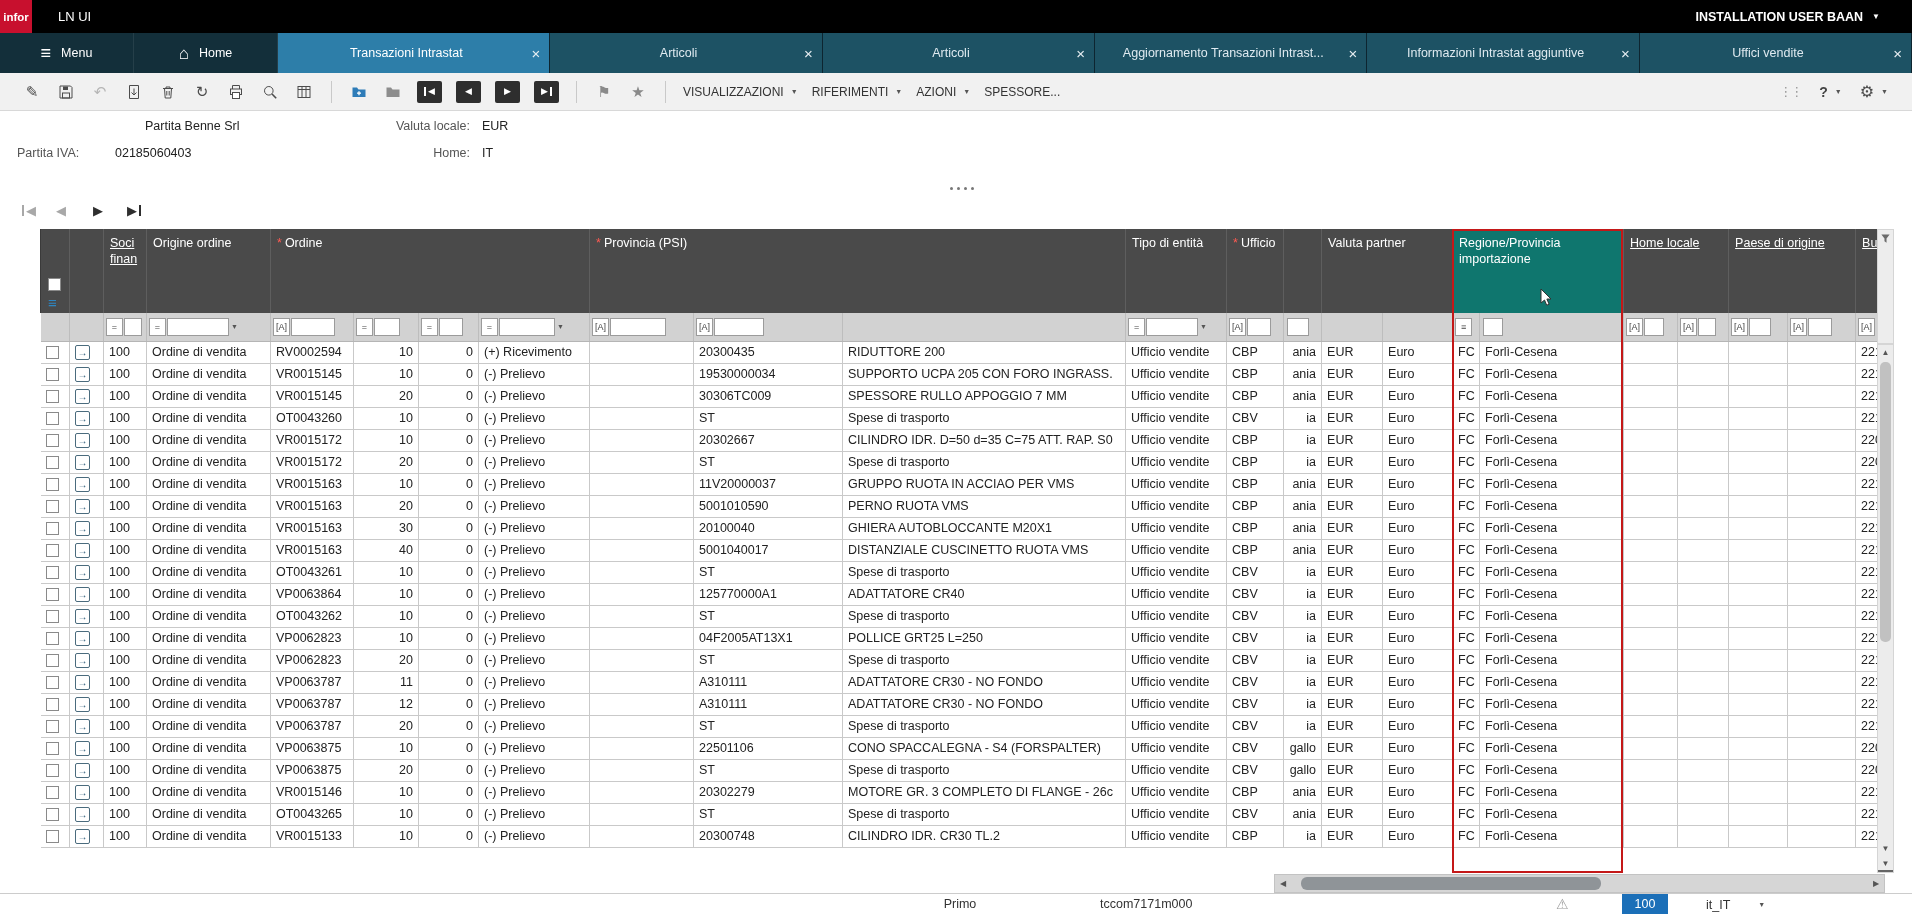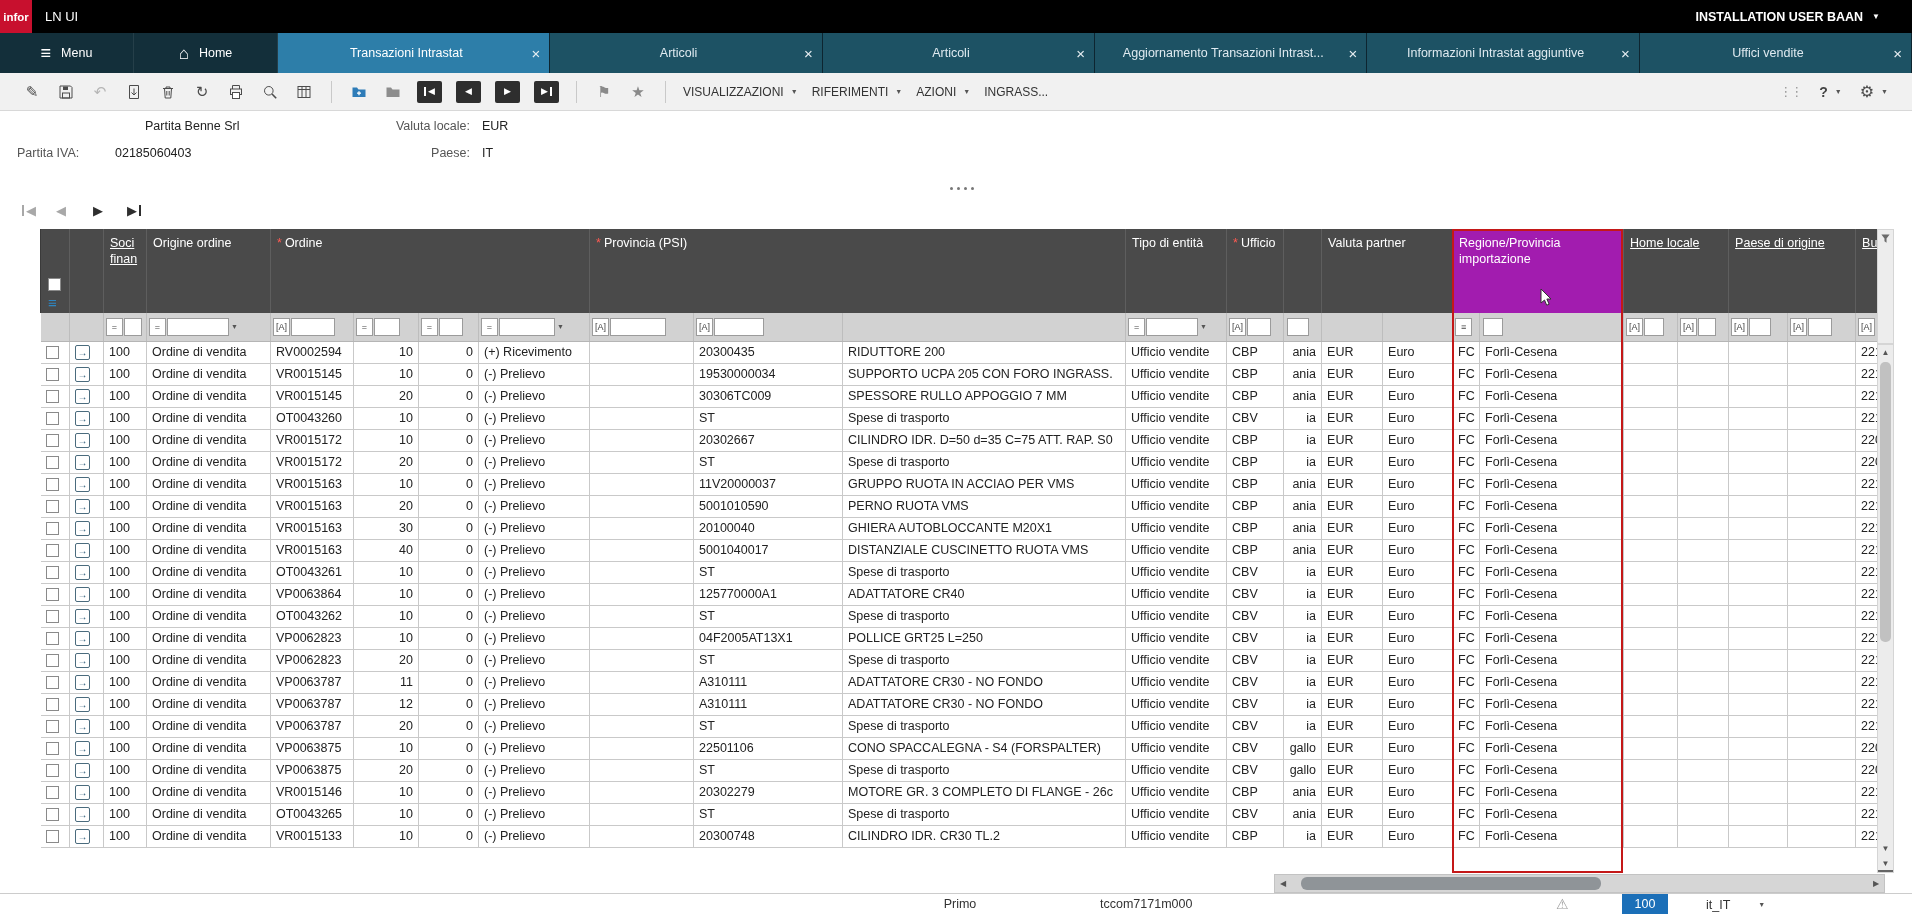--- a/index.html
+++ b/index.html
@@ -3,21 +3,21 @@
 <meta charset="utf-8">
 <style>
 *{margin:0;padding:0;box-sizing:border-box}
 html,body{width:1912px;height:914px;overflow:hidden}
 body{font-family:"Liberation Sans","DejaVu Sans",sans-serif;font-size:12.5px;color:#222;background:#fff;position:relative}
 #app{position:absolute;inset:0;width:1912px;height:774px}
 
 
 .topbar{position:absolute;top:0;left:0;right:0;height:33px;background:#000;display:flex;align-items:center}
 .logo{width:32px;height:33px;background:#c8102e;color:#fff;font-weight:bold;font-size:11.5px;display:flex;align-items:center;justify-content:center}
-.apptitle{color:#fff;font-size:13px;margin-left:13px}
+.apptitle{color:#fff;font-size:13px;margin-left:26px}
 .userbox{margin-left:auto;margin-right:32px;display:flex;align-items:center;gap:9px;color:#fff;font-weight:bold;font-size:12.5px;cursor:pointer}
 .userbox .caret{font-size:8px;font-weight:normal}
 
 
 .tabbar{position:absolute;top:33px;left:0;right:0;height:40px;background:#132f3a;display:flex;align-items:stretch}
 .menubtn,.homebtn{display:flex;align-items:center;justify-content:center;gap:10px;color:#fff;cursor:pointer;border-right:1px solid rgba(255,255,255,.08)}
 .menubtn{width:134px}.homebtn{width:144px}
 .burger{font-size:18px;line-height:1}
 .homeic{font-size:17px;line-height:1}
 .tabstrip{flex:1;display:flex}
@@ -60,21 +60,21 @@
 
 .navrow{position:absolute;top:196px;left:0;right:0;height:33px;background:#fff}
 .rnav{position:absolute;top:7px;display:flex;align-items:center;gap:2px;font-size:13px;cursor:pointer}
 .rnav .bar2{width:2px;height:11px;background:currentColor}
 .rnav.off{color:#a8a8a8}.rnav.on{color:#2e2e2e}
 
 
 .gridwrap{position:absolute;top:229px;left:40px}
 table.grid{border-collapse:collapse;table-layout:fixed;width:1837px}
 .grid th{background:#4a4a4a;color:#fff;font-weight:normal;text-align:left;vertical-align:top;padding:6px 3px 0 6px;border-right:1px solid #5e5e5e;border-left:1px solid #3a3a3a;font-size:12.5px;height:84px;overflow:hidden;line-height:1.3}
-.grid th.hl{background:#a21caf}
+.grid th.hl{background:#0f766e}
 .grid th.th-sel{vertical-align:bottom;padding:0 0 3px 7px}
 .grid th .und{text-decoration:underline}
 .grid th .req{color:#ff5a52;margin-right:3px}
 .grid tr.flt td{background:#d2d2d2;height:28px;border-right:1px solid #bdbdbd;border-bottom:1px solid #b5b5b5;padding:4px 2px;white-space:nowrap;overflow:hidden}
 .grid tr.row td{height:22px;background:#fff;border-right:1px solid #c9c9c9;border-bottom:1px solid #c9c9c9;padding:0 5px;white-space:nowrap;overflow:hidden;font-size:12.5px}
 .grid td.num{text-align:right}
 .cb{appearance:none;-webkit-appearance:none;width:13px;height:13px;border:1px solid #8a8a8a;background:#fff;vertical-align:middle;display:inline-block;cursor:pointer}
 .colfilter{display:block;color:#2e86c1;font-size:15px;font-weight:bold;line-height:1;margin-top:3px;cursor:pointer}
 .op{display:inline-block;height:18px;min-width:17px;border:1px solid #9b9b9b;background:#fff;font-size:9px;line-height:16px;text-align:center;vertical-align:middle;color:#444;cursor:pointer}
 .flt-inp{height:18px;border:1px solid #9b9b9b;background:#fff;vertical-align:middle;font-size:11px;padding:0 2px;margin-left:1px}
@@ -239,42 +239,42 @@
       </span>
     <span class="tbmenu">
         <span>RIFERIMENTI</span>
         <span class="mcaret">▼</span>
       </span>
     <span class="tbmenu">
         <span>AZIONI</span>
         <span class="mcaret">▼</span>
       </span>
     <span class="tbmenu">
-        <span>INGRASS...</span>
+        <span>SPESSORE...</span>
       </span>
     <span class="tbright">
       <span class="kebab">⋮⋮</span>
       <span class="tbmenu">
           <span class="helpq">?</span>
           <span class="mcaret">▼</span>
         </span>
       <span class="tbmenu">
           <span class="gear">⚙</span>
           <span class="mcaret">▼</span>
         </span>
     </span>
   </div>
 
   <section class="session">
     <div class="fld company">Partita Benne Srl</div>
     <div class="fld lbl vat-l">Partita IVA:</div>
     <div class="fld vat-v">02185060403</div>
     <div class="fld lbl cur-l">Valuta locale:</div>
     <div class="fld cur-v">EUR</div>
-    <div class="fld lbl pae-l">Paese:</div>
+    <div class="fld lbl pae-l">Home:</div>
     <div class="fld pae-v">IT</div>
     <div class="dots"><i></i><i></i><i></i><i></i></div>
   </section>
 
   <div class="navrow">
     <span class="rnav off" style="left:22px">
         <i class="bar2"></i>
         <span>◀</span>
       </span>
     <span class="rnav off" style="left:56px">

